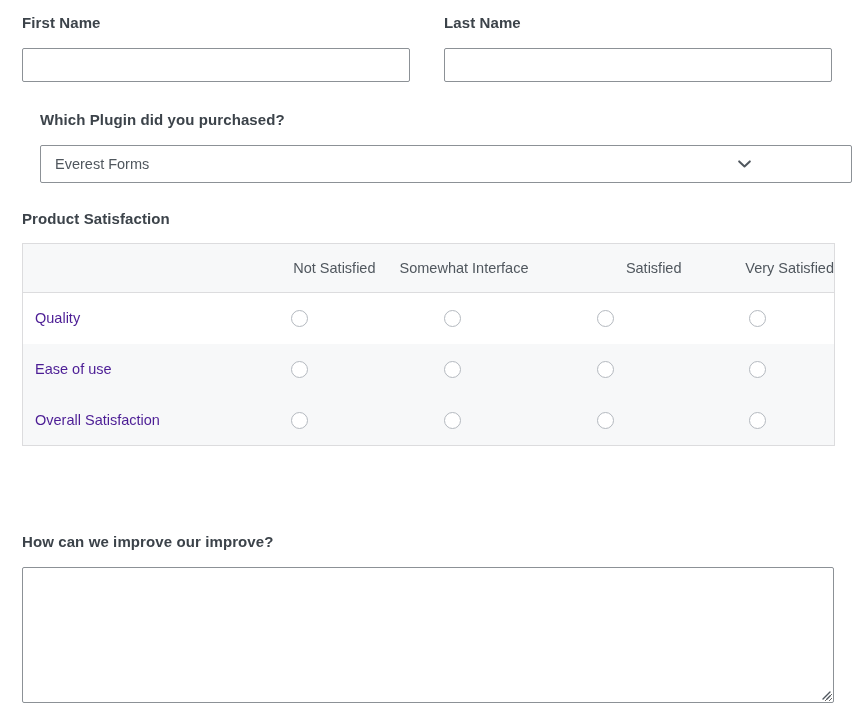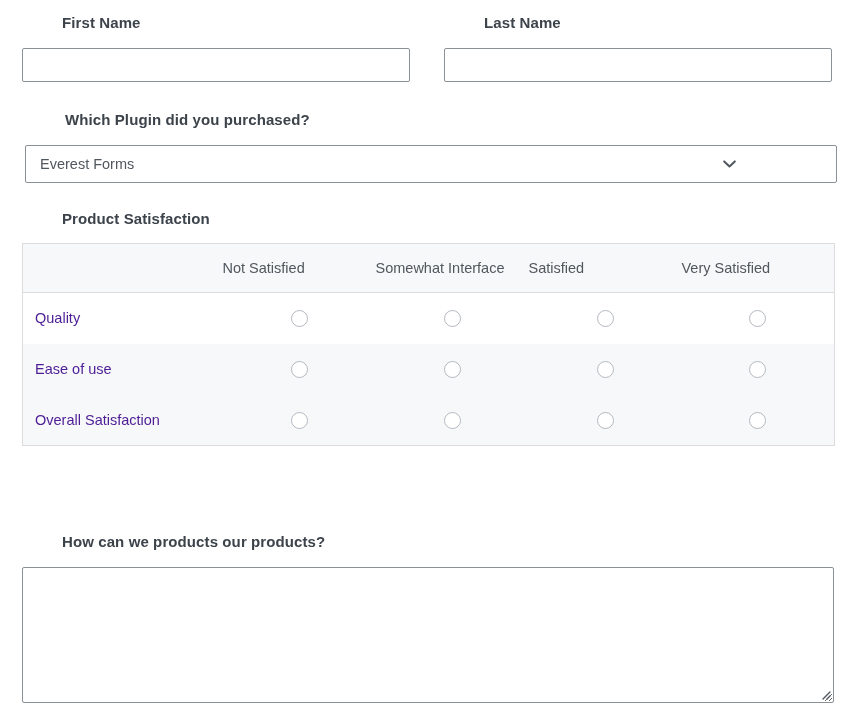--- a/index.html
+++ b/index.html
@@ -24,21 +24,20 @@
     padding: 0;
   }
 
   
   .field-label {
     font-size: 15px;
     font-weight: bold;
     color: #3c434a;
     letter-spacing: 0.1px;
     line-height: 1;
-    margin-left: 40px;
   }
 
   
   .row-names {
     position: absolute;
     left: 22px;
     top: 15px;
     width: 812px;
     display: flex;
     gap: 0;
@@ -62,21 +61,21 @@
     font-size: 14px;
     color: #2c3338;
     padding: 4px 10px;
     outline: none;
   }
   .text-input::placeholder { color: #8c9196; }
 
   
   .block-select {
     position: absolute;
-    left: 25px;
+    left: 40px;
     top: 112px;
     width: 812px;
   }
   .select-wrap {
     position: relative;
     margin-top: 18px;
     width: 724px;
     height: 38px;
   }
   select.plugin-select {
@@ -118,21 +117,21 @@
     border-collapse: collapse;
     border: 1px solid #dcdcde;
     table-layout: fixed;
   }
   table.matrix thead th {
     background: #f7f8f9;
     height: 48px;
     font-size: 14.5px;
     font-weight: normal;
     color: #50575e;
-    text-align: left;
+    text-align: right;
     border-bottom: 1px solid #dcdcde;
     padding: 0;
   }
   table.matrix thead th.corner { text-align: left; }
   table.matrix tbody tr { height: 51px; }
   table.matrix tbody tr.odd  { background: #ffffff; }
   table.matrix tbody tr.even { background: #f7f8f9; }
   table.matrix tbody td {
     padding: 0;
     font-size: 14.5px;
@@ -278,21 +277,21 @@
           <td>
             <input class="radio" type="radio" name="overall" style=""></td>
           <td>
             <input class="radio" type="radio" name="overall" style=""></td>
         </tr>
       </tbody>
     </table>
   </div>
 
   <div class="block-textarea">
-    <div class="field-label">How can we products our products?</div>
+    <div class="field-label">How can we improve our improve?</div>
     <div class="ta-wrap">
       <textarea class="improve" placeholder="" style=""></textarea>
       <span class="resize-grip">
         <svg width="12" height="12" viewBox="0 0 12 12" aria-hidden="true">
           <path d="M11 4 L4 11 M11 8 L8 11" stroke="#50575e" stroke-width="1.4" fill="none" stroke-linecap="round"></path>
         </svg>
       </span>
     </div>
   </div>
 

